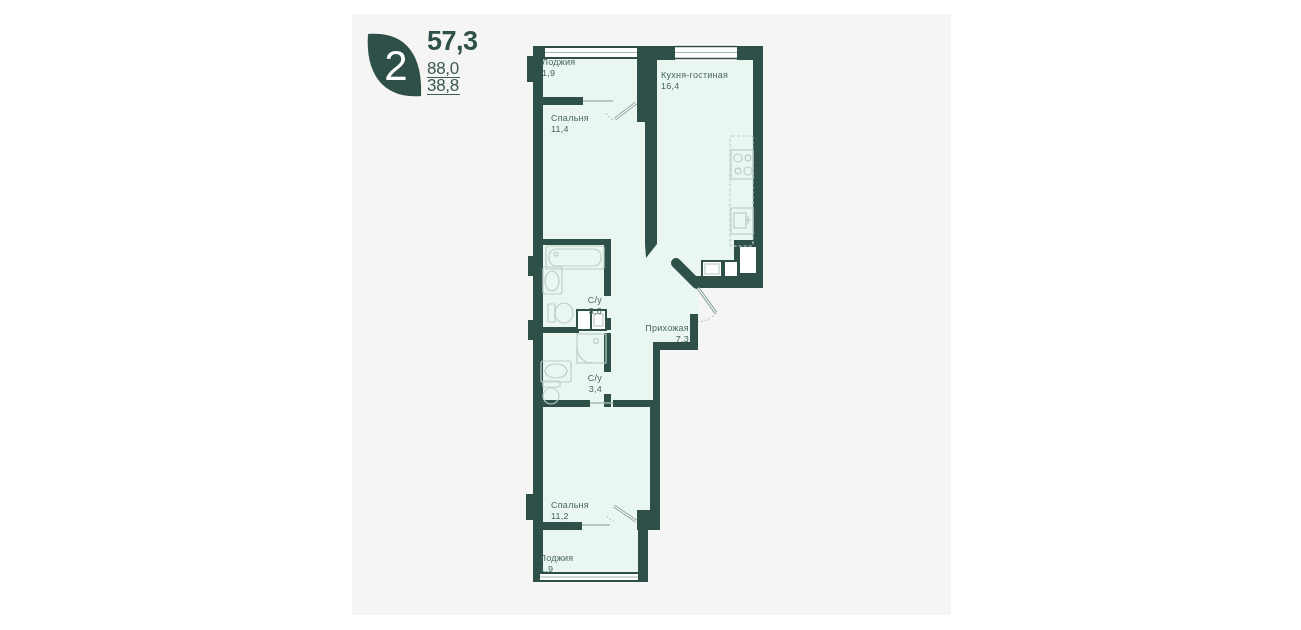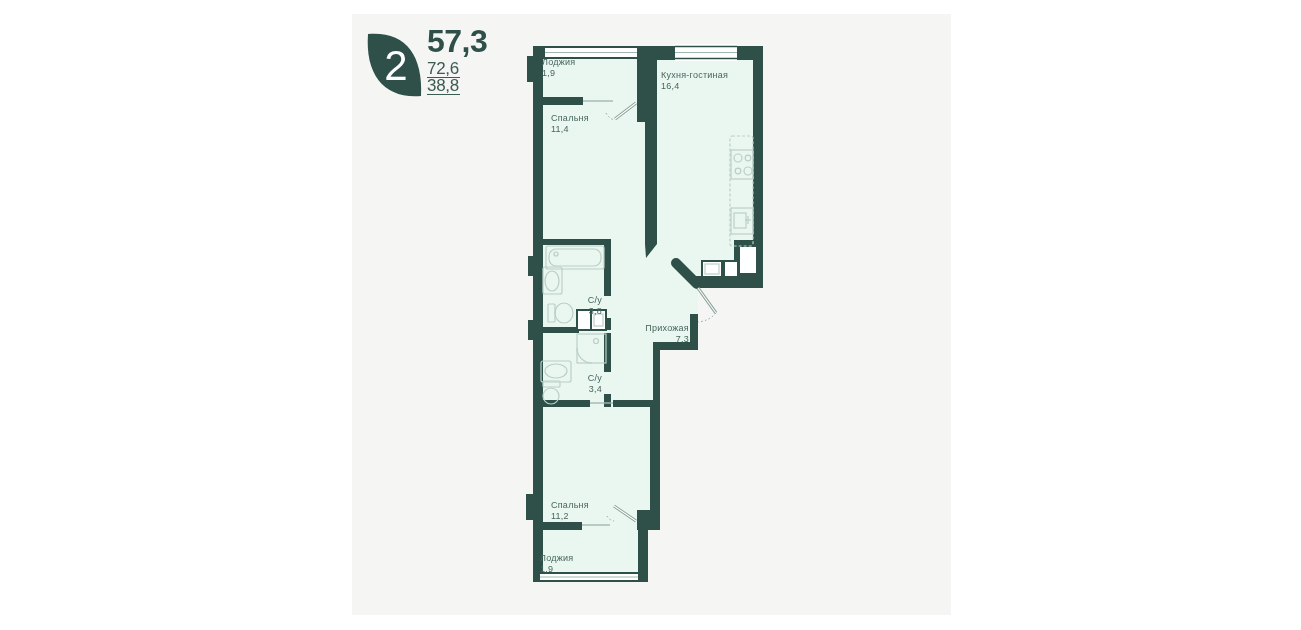--- a/index.html
+++ b/index.html
@@ -2,21 +2,21 @@
 <html><head>
 <meta charset="utf-8">
 <style>
   html,body{margin:0;padding:0;background:#ffffff;width:1301px;height:630px;overflow:hidden;
             font-family:"Liberation Sans", sans-serif;}
   #stage{position:relative;width:1301px;height:630px;background:#ffffff;}
   #panel{position:absolute;left:352px;top:14px;width:599px;height:601px;background:#f5f5f4;}
   
   #logo{position:absolute;left:364px;top:30px;width:130px;height:70px;}
   #figures{position:absolute;left:427px;top:28px;color:#2e5049;}
-  #total-area{font-size:32px;font-weight:700;letter-spacing:-0.5px;color:#2e5049;line-height:27px;}
+  #total-area{font-size:27px;font-weight:700;letter-spacing:-0.5px;color:#2e5049;line-height:27px;}
   .sub-area{font-size:17px;font-weight:400;letter-spacing:-0.3px;color:#3c5b53;
             line-height:16px;border-bottom:1.6px solid #3c5b53;width:fit-content;padding:0 1px 0 0;}
   #plan-svg{position:absolute;left:520px;top:40px;}
   text.room-name,text.room-area{fill:#47665e;font-size:9px;letter-spacing:0.25px;}
   .wall{fill:#2e5049;}
   .fix{stroke:#b9cfc7;fill:none;stroke-width:1.2;}
   .winline{stroke:#9fb8af;stroke-width:1.4;}
   .leaf{stroke:#88a29a;stroke-width:3;}
   .leafcore{stroke:#ffffff;stroke-width:1.1;}
   .swing{stroke:#88a29a;stroke-width:1;fill:none;stroke-dasharray:1.5,2.5;}
@@ -29,21 +29,21 @@
   <div id="panel"></div>
 
   <svg id="logo" width="130" height="70" viewBox="364 30 130 70">
     <path d="M368,34 C404,31 423,53 421,96 C385,99 365,76 368,34 Z" fill="#2e5049"></path>
     <text x="396" y="80" text-anchor="middle" font-size="42" fill="#ffffff" font-family="Liberation Sans, sans-serif">2</text>
   </svg>
 
   <div id="figures">
     <div id="total-area">57,3</div>
     <div style="margin-top:6px;">
-      <div class="sub-area">72,6</div>
+      <div class="sub-area">88,0</div>
       <div class="sub-area">38,8</div>
     </div>
   </div>
 
   <svg id="plan-svg" width="260" height="550" viewBox="520 40 260 550">
 
     <path fill="#eaf7f0" d="M533,46 L763,46 L763,288 L698,288 L698,350 L660,350 L660,530 L648,530 L648,582 L533,582 Z"></path>
 
     <g>
       <rect class="wall" x="533" y="46" width="10" height="536"></rect>

